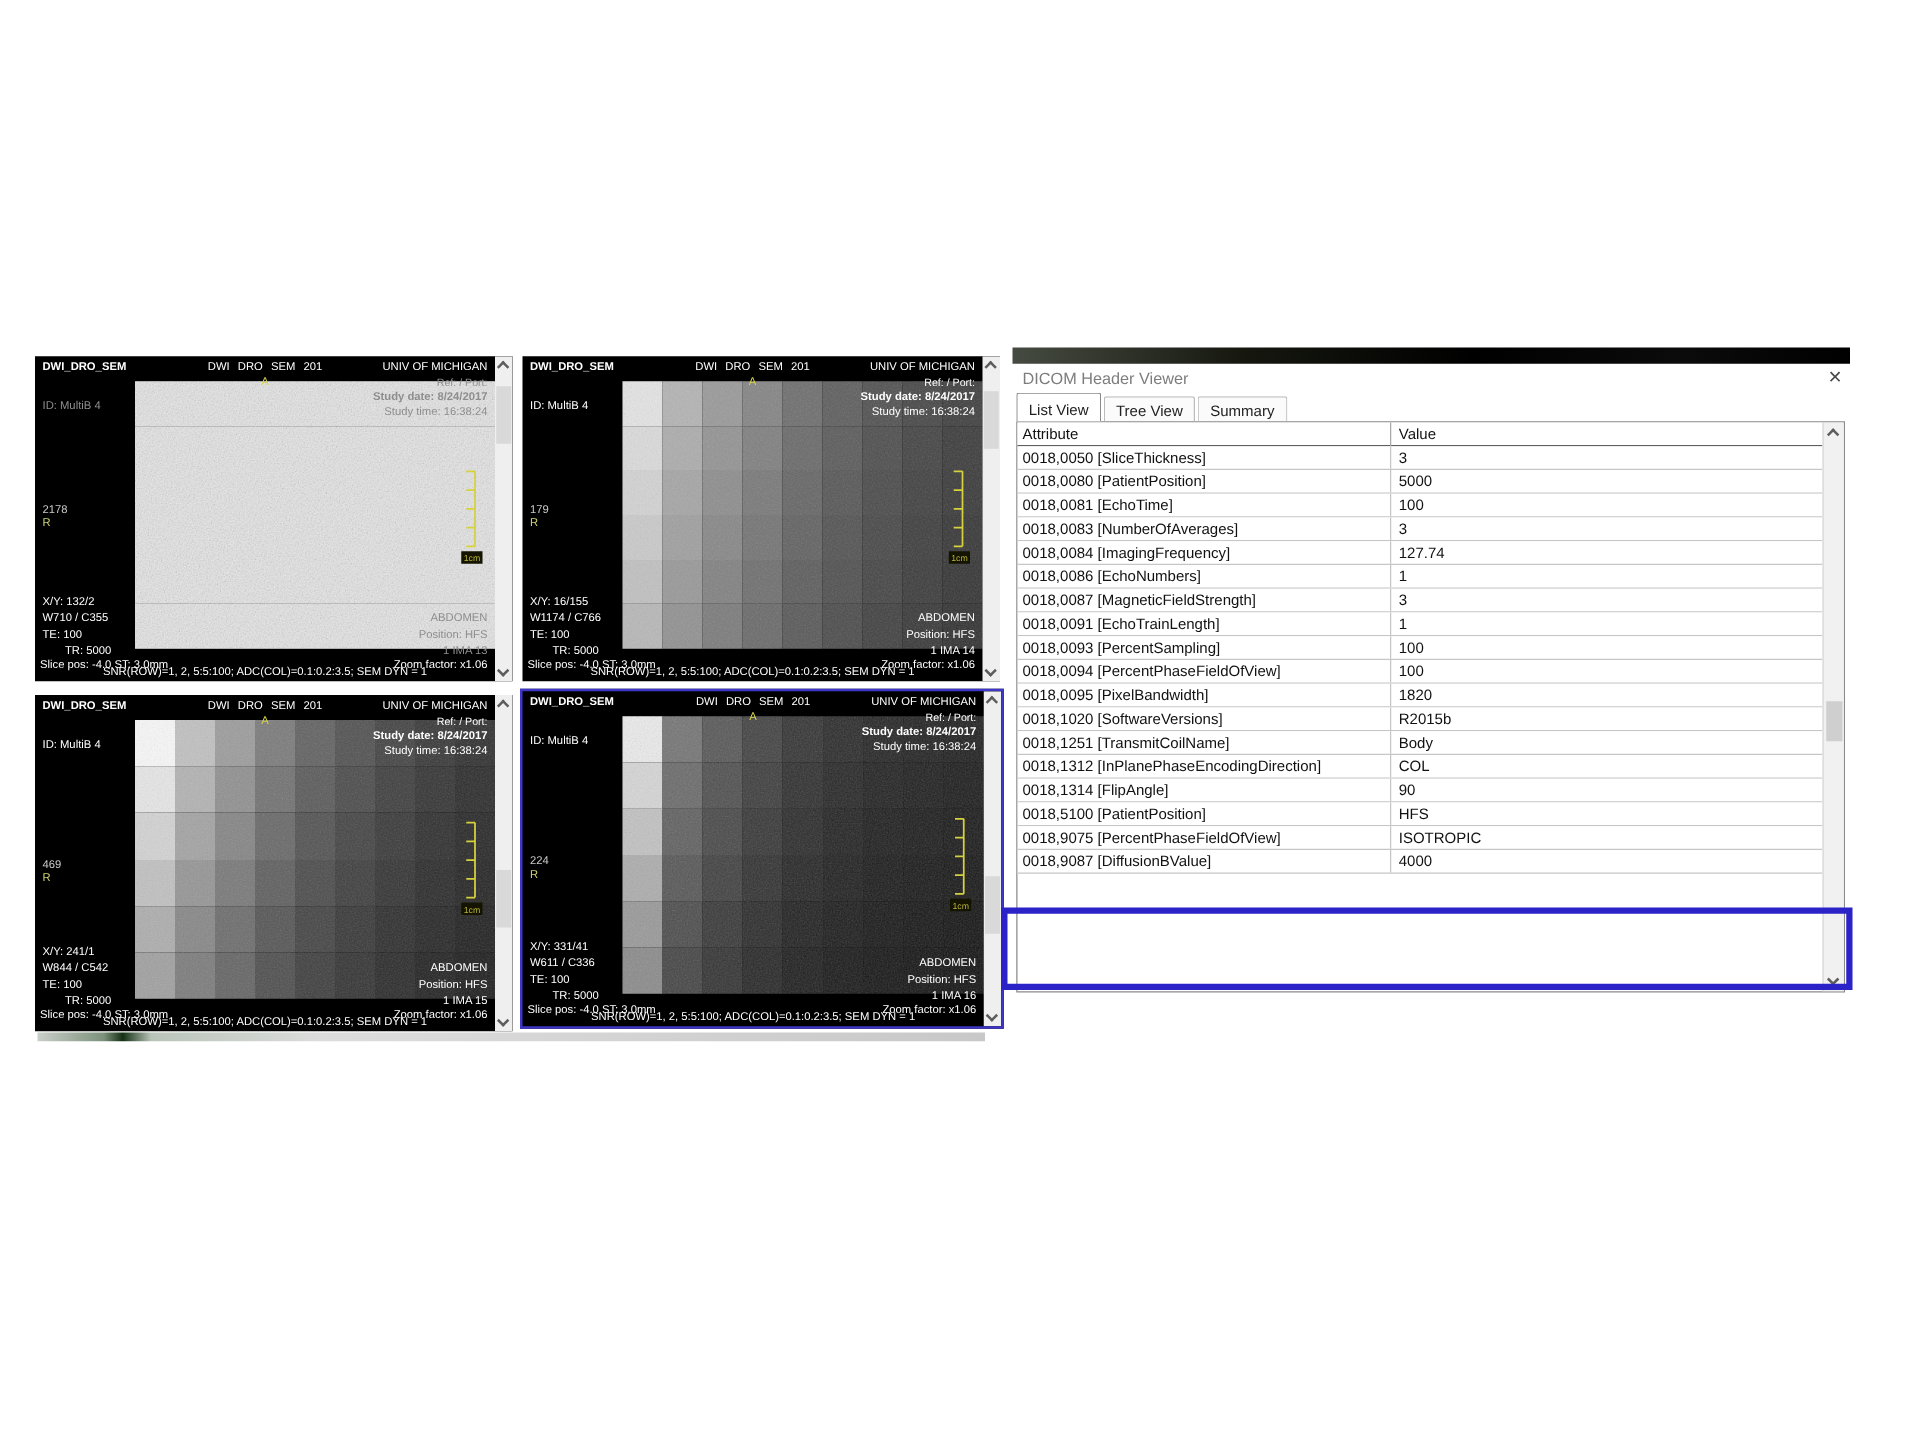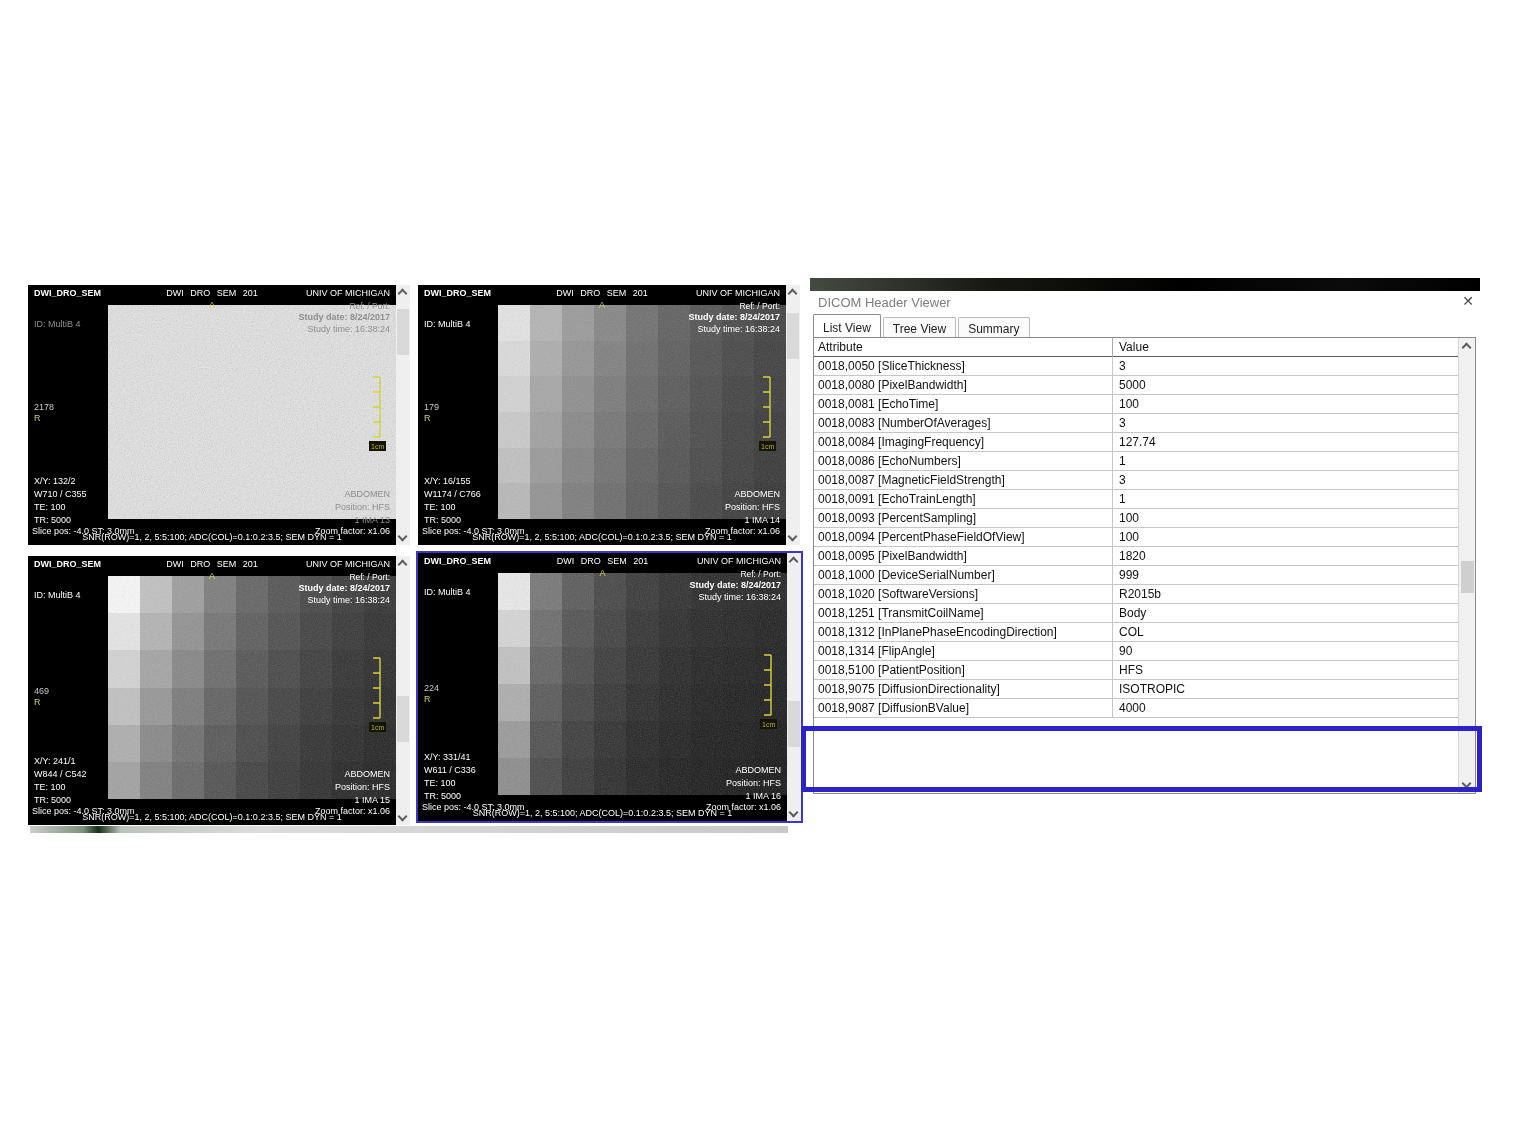--- a/index.html
+++ b/index.html
@@ -26,21 +26,21 @@
   .ph-date{right:20px;top:27px;font-weight:bold}
   .ph-time{right:20px;top:39px}
   .ph-id{left:6px;top:34px}
   .pv-block{left:6px;top:117px}
   .p2 .pv-block,.p3 .pv-block{top:130px}
   .pv-num{color:#c9c9c9}
   .pv-R{color:#cdd06e}
   .pb-xy{left:6px;bottom:58px}
   .pb-wc{left:6px;bottom:45px}
   .pb-te{left:6px;bottom:32px}
-  .pb-tr{left:6px;bottom:19px}
+  .pb-tr{left:24px;bottom:19px}
   .pb-body{right:20px;bottom:45px}
   .pb-pos{right:20px;bottom:32px}
   .pb-ima{right:20px;bottom:19px}
   .pb-slice{left:4px;bottom:8px}
   .pb-snr{left:0;right:14px;bottom:2px;text-align:center}
   .pb-zoom{right:20px;bottom:8px}
   .dim .ph-ref,.dim .ph-date,.dim .ph-time,.dim .pb-body,.dim .pb-pos,.dim .pb-ima,.dim .ph-id{color:#8e8e8e}
 
   .scalebar{position:absolute;right:22px;top:90px;z-index:6}
   .p2 .scalebar,.p3 .scalebar{top:100px}
@@ -532,21 +532,21 @@
     <div class="thead">
       <div class="th-attr">Attribute</div>
       <div class="th-val">Value</div>
     </div>
     <div id="rows">
         <div class="t-row">
           <div class="t-attr">0018,0050 [SliceThickness]</div>
           <div class="t-val">3</div>
         </div>
         <div class="t-row">
-          <div class="t-attr">0018,0080 [PixelBandwidth]</div>
+          <div class="t-attr">0018,0080 [PatientPosition]</div>
           <div class="t-val">5000</div>
         </div>
         <div class="t-row">
           <div class="t-attr">0018,0081 [EchoTime]</div>
           <div class="t-val">100</div>
         </div>
         <div class="t-row">
           <div class="t-attr">0018,0083 [NumberOfAverages]</div>
           <div class="t-val">3</div>
         </div>
@@ -572,45 +572,41 @@
         </div>
         <div class="t-row">
           <div class="t-attr">0018,0094 [PercentPhaseFieldOfView]</div>
           <div class="t-val">100</div>
         </div>
         <div class="t-row">
           <div class="t-attr">0018,0095 [PixelBandwidth]</div>
           <div class="t-val">1820</div>
         </div>
         <div class="t-row">
-          <div class="t-attr">0018,1000 [DeviceSerialNumber]</div>
-          <div class="t-val">999</div>
-        </div>
-        <div class="t-row">
           <div class="t-attr">0018,1020 [SoftwareVersions]</div>
           <div class="t-val">R2015b</div>
         </div>
         <div class="t-row">
           <div class="t-attr">0018,1251 [TransmitCoilName]</div>
           <div class="t-val">Body</div>
         </div>
         <div class="t-row">
           <div class="t-attr">0018,1312 [InPlanePhaseEncodingDirection]</div>
           <div class="t-val">COL</div>
         </div>
         <div class="t-row">
           <div class="t-attr">0018,1314 [FlipAngle]</div>
           <div class="t-val">90</div>
         </div>
         <div class="t-row">
           <div class="t-attr">0018,5100 [PatientPosition]</div>
           <div class="t-val">HFS</div>
         </div>
         <div class="t-row">
-          <div class="t-attr">0018,9075 [DiffusionDirectionality]</div>
+          <div class="t-attr">0018,9075 [PercentPhaseFieldOfView]</div>
           <div class="t-val">ISOTROPIC</div>
         </div>
         <div class="t-row">
           <div class="t-attr">0018,9087 [DiffusionBValue]</div>
           <div class="t-val">4000</div>
         </div>
       </div>
     <div class="tsb">
       <span class="chev chev-up"></span>
       <span class="tsb-thumb"></span>

